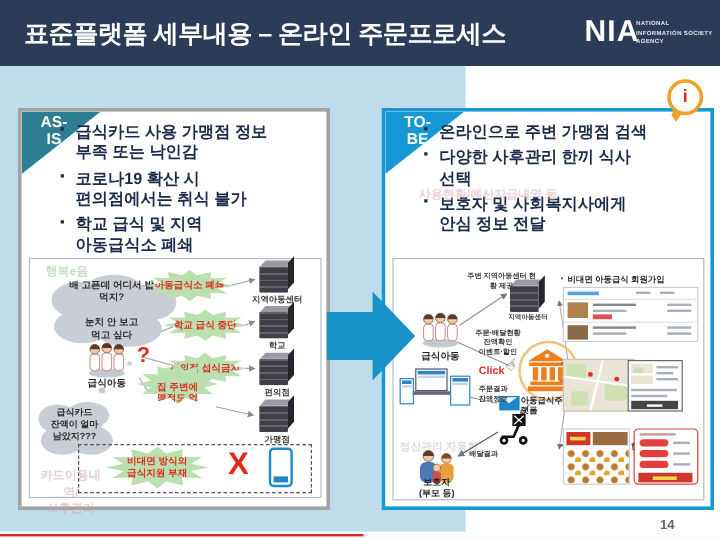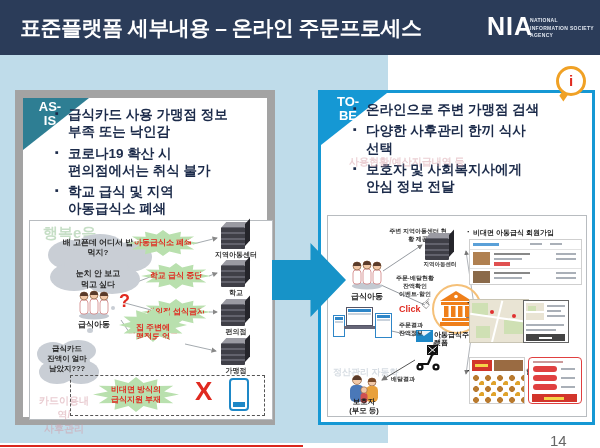--- a/index.html
+++ b/index.html
@@ -8,24 +8,24 @@
   .abs{position:absolute;}
   .pre{white-space:pre-line;}
   
   .hdr{left:0;top:0;width:600px;height:55px;background:#2b3c59;}
   .hdr-title{left:20px;top:14px;font-size:21px;font-weight:bold;color:#fff;letter-spacing:-0.5px;}
   .nia{left:487px;top:12px;font-size:25px;font-weight:bold;color:#fff;letter-spacing:1px;}
   .nia-sub{left:530px;top:17px;font-size:5px;color:#dfe5ee;line-height:1.5;font-weight:bold;letter-spacing:.3px;}
   
   .bg-blue{left:0;top:55px;width:388px;height:388px;background:#bfdcea;}
   .red-line{left:0;top:445px;width:303px;height:2px;background:#d9271e;}
-  .page-num{left:550px;top:432px;font-size:15px;color:#666;}
+  .page-num{left:550px;top:432px;font-size:11px;color:#666;font-weight:bold;}
   
   .panel{background:#fff;box-sizing:border-box;}
-  .asis-panel{left:15px;top:90px;width:260px;height:335px;border:8px solid #a3a3a3;}
+  .asis-panel{left:15px;top:90px;width:260px;height:335px;border:3px solid #a3a3a3;}
   .tobe-panel{left:318px;top:90px;width:277px;height:335px;border:3px solid #1598d4;}
   .tab{clip-path:polygon(0 0,100% 0,0 100%);width:66px;height:52px;left:0;top:0;}
   .tab-asis{background:#2e7e93;}
   .tab-tobe{background:#1598d4;}
   .tab-label{left:7px;top:2px;width:40px;color:#fff;font-weight:bold;font-size:13px;line-height:1.1;text-align:center;}
   .bullets{left:32px;top:8px;width:220px;}
   .bullet{position:relative;padding-left:13px;font-size:13.5px;font-weight:bold;color:#1c2b4a;
           line-height:1.28;margin-bottom:4px;white-space:pre-line;}
   .bullet::before{content:"▪";position:absolute;left:0;top:0;font-size:11px;}
   .diag-box{border:1px solid #b8bcc0;background:#fff;}
@@ -97,21 +97,21 @@
       <div class="bullet">급식카드 사용 가맹점 정보
 부족 또는 낙인감</div>
       <div class="bullet">코로나19 확산 시
 편의점에서는 취식 불가</div>
       <div class="bullet">학교 급식 및 지역
 아동급식소 폐쇄</div>
     </div>
 
     <div class="abs diag-box" style="left:6px;top:122px;width:242px;height:198px;"></div>
 
-    <div class="abs ghost" style="left:20px;top:126px;font-size:15px;color:#8fbf8f;">행복e음</div>
+    <div class="abs ghost" style="left:20px;top:126px;font-size:10px;color:#8fbf8f;">행복e음</div>
     <div class="abs ghost pre" style="left:10px;top:296px;width:62px;font-size:10px;color:#d49aa4;">카드이용내역/
 사후관리</div>
 
     <svg class="abs overlay" width="254" height="329" style="left:0;top:0;">
       <defs>
         <marker id="arr" markerWidth="7" markerHeight="7" refX="5" refY="3" orient="auto">
           <path d="M0,0L6,3L0,6z" fill="#888"></path>
         </marker>
       </defs>
       <line x1="112" y1="162" x2="126" y2="148" stroke="#9aa0a6" stroke-width="0.9"></line>

